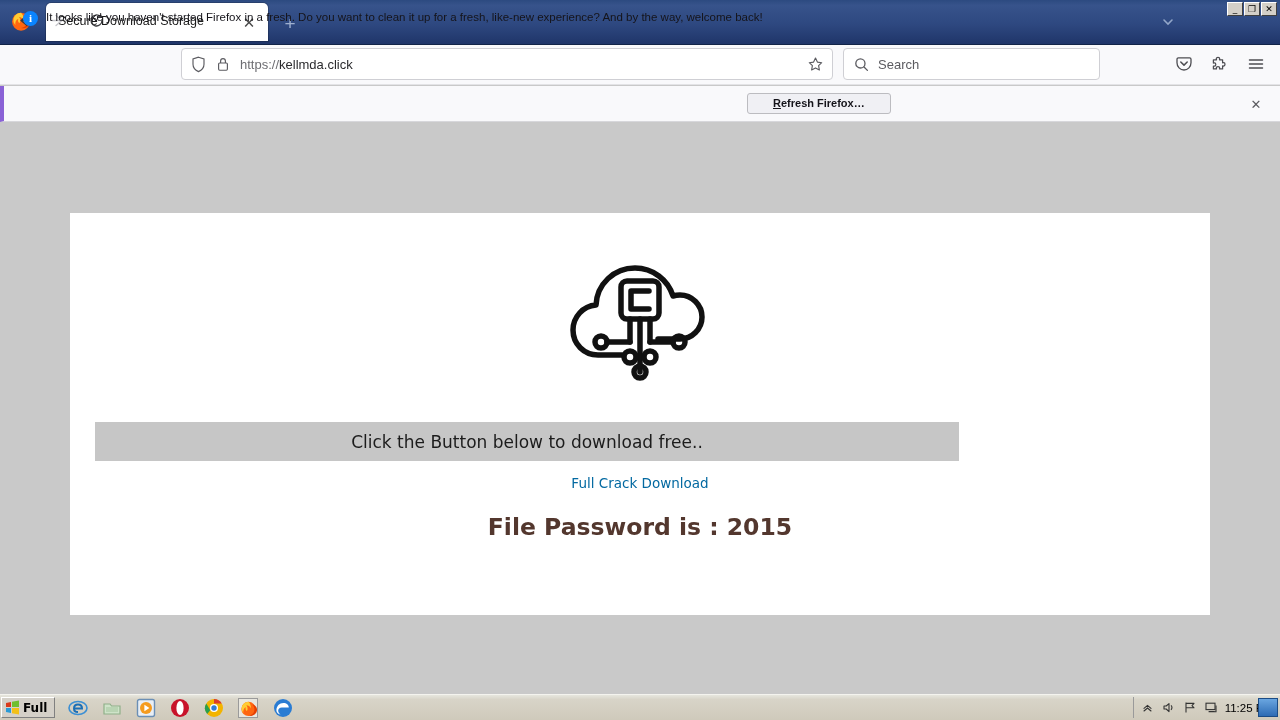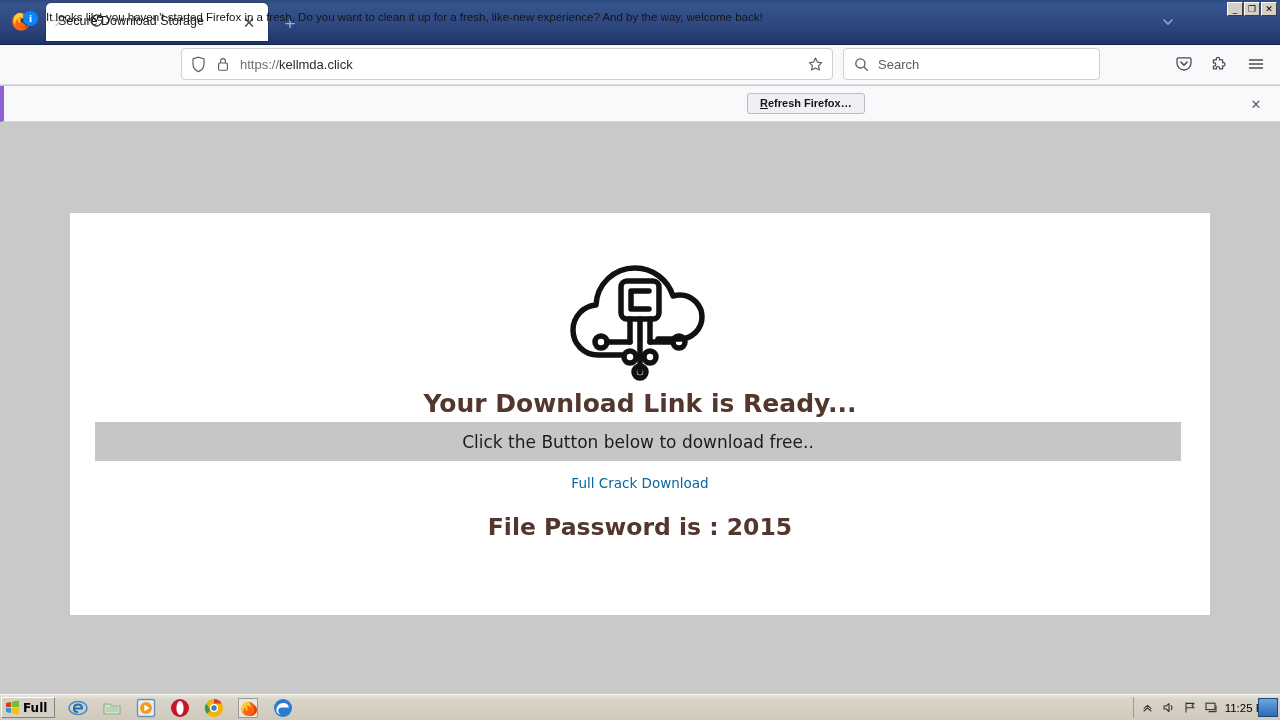--- a/index.html
+++ b/index.html
@@ -98,21 +98,21 @@
     position:absolute; left:23px; top:11px; width:15px; height:15px;
     border-radius:50%; background:#0a84ff; color:#fff;
     font-size:11px; font-weight:bold; line-height:15px; text-align:center;
     font-family:"Liberation Serif", serif;
   }
   .notif-text {
     position:absolute; left:46px; top:11px; font-size:11.5px; color:#15141a;
     white-space:nowrap;
   }
   .notif-btn {
-    position:absolute; left:747px; top:93px; height:21px; padding:0 12px;
+    position:absolute; left:747px; top:93px; height:21px; padding:0 25px;
     background:#f0f0f4; border:1px solid #bcbcc0; border-radius:3px;
     font-size:11px; color:#15141a; line-height:19px; cursor:pointer;
     font-weight:bold;
   }
   .notif-btn u { text-decoration:underline; }
   .notif-close {
     position:absolute; left:1247px; top:95px; width:18px; height:18px;
     display:flex; align-items:center; justify-content:center;
     color:#5b5b60; font-size:13px; cursor:pointer;
   }
@@ -128,21 +128,21 @@
   }
   .cloud-icon {
     position:absolute; left:50%; top:26px; transform:translateX(-50%);
   }
   .headline {
     position:absolute; left:0; top:176px; width:100%; text-align:center;
     font-size:25px; font-weight:bold; color:#53372e;
     font-family:"DejaVu Sans", sans-serif;
   }
   .subbar {
-    position:absolute; left:25px; top:209px; width:1086px; height:39px;
+    position:absolute; left:25px; top:209px; width:864px; height:39px;
     background:#c6c6c6; display:flex; align-items:center; justify-content:center;
   }
   .subbar span {
     font-size:17px; color:#1c1c1c;
     font-family:"DejaVu Sans", sans-serif;
   }
   .crack-link {
     position:absolute; left:0; top:262px; width:100%; text-align:center;
     font-size:13.5px; color:#0369a1; cursor:pointer;
     font-family:"DejaVu Sans", sans-serif;
@@ -302,21 +302,20 @@
         </g>
         <g fill="none" stroke="#111111" stroke-width="5.5">
           <circle cx="41" cy="103" r="6"></circle>
           <circle cx="119" cy="103" r="6"></circle>
           <circle cx="70" cy="118" r="6"></circle>
           <circle cx="90" cy="118" r="6"></circle>
           <circle cx="80" cy="133" r="6"></circle>
         </g>
       </svg>
 
-      <div class="headline">Your Download Link is Ready...</div>
 
       <div class="subbar">
         <span>Click the Button below to download free..</span>
       </div>
 
       <div class="crack-link">Full Crack Download</div>
 
       <div class="password">File Password is : 2015</div>
     </div>
 

